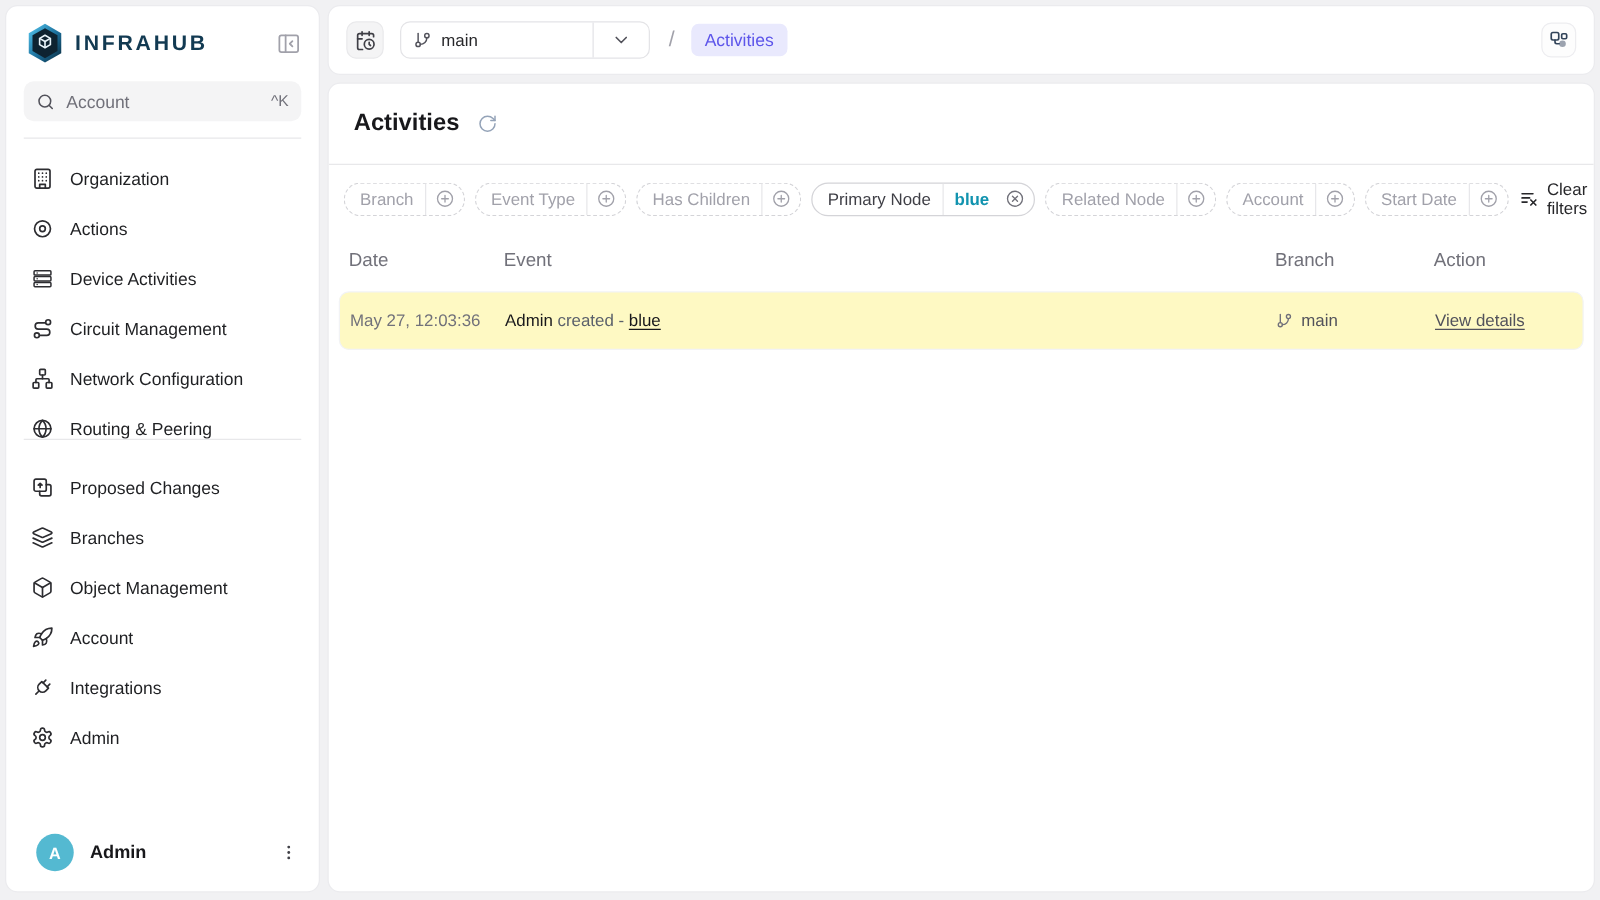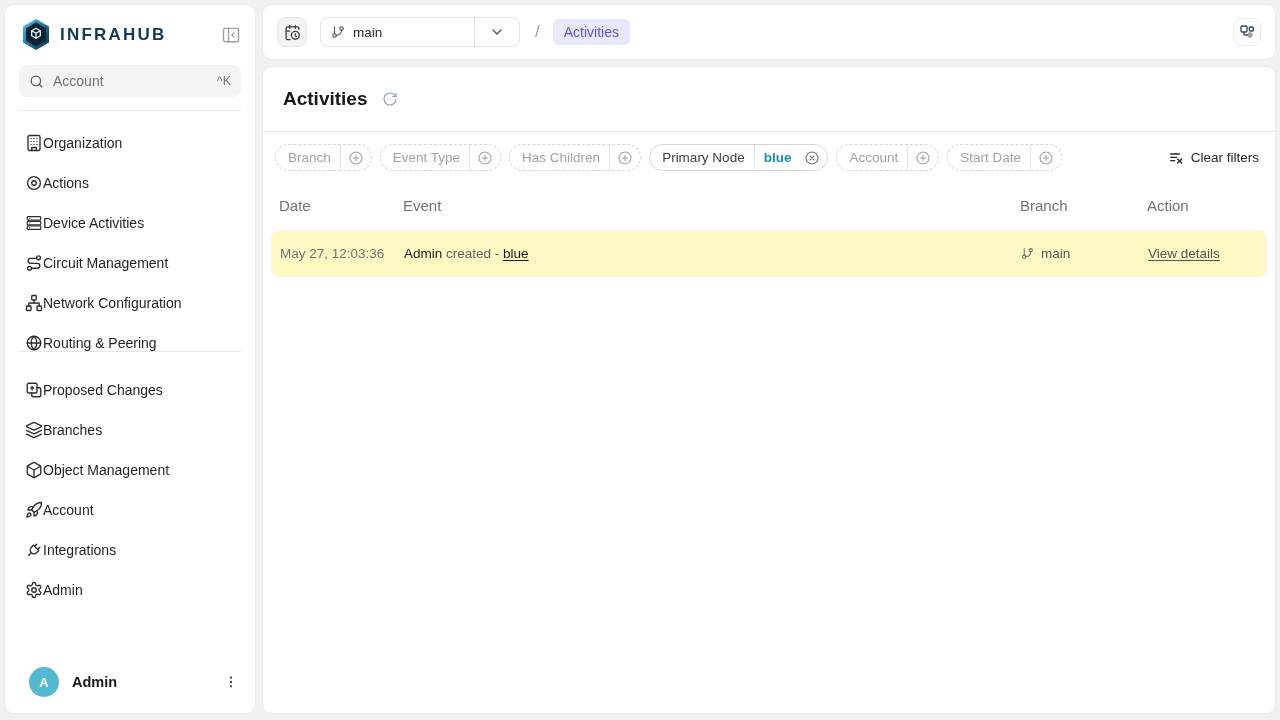--- a/index.html
+++ b/index.html
@@ -14,21 +14,21 @@
   .brand { font-size:17px; font-weight:800; letter-spacing:2.2px; color:#123a52; margin-left:9px; flex:0 0 auto; }
   .collapse-btn { margin-left:auto; background:none; border:none; color:#a1a1aa; cursor:pointer; padding:2px; }
   .search-box { margin:4px 14px 0; height:32px; background:#f4f4f5; border-radius:8px; display:flex; align-items:center; padding:0 10px; cursor:text; }
   .search-box .ph { color:#71717a; font-size:14px; margin-left:9px; }
   .search-box .sc { margin-left:auto; color:#71717a; font-size:12.5px; }
   .sb-divider { height:1px; background:#e8e8ea; margin:13px 14px 0; }
   .nav-scroll { height:240px; overflow:hidden; padding:12px 8px 0; flex:0 0 auto; }
   .nav-static { padding:18px 8px 0; }
   .nav-item { display:flex; align-items:center; height:40px; padding:0 12px; border-radius:8px; cursor:pointer; color:#1f2023; }
   .nav-item .nicon { color:#2d2d31; flex:0 0 18px; }
-  .nav-item .nlabel { font-size:14px; }
+  .nav-item .nlabel { margin-left:13px; font-size:14px; }
   .user-row { margin-top:auto; display:flex; align-items:center; padding:12px 14px 16px 24px; }
   .avatar { width:30px; height:30px; border-radius:50%; background:#54b9d1; color:#fff; font-size:13px; font-weight:700; display:flex; align-items:center; justify-content:center; }
   .user-name { margin-left:13px; font-size:14.5px; font-weight:600; color:#18181b; }
   .kebab-btn { margin-left:auto; background:none; border:none; color:#3f3f46; cursor:pointer; padding:2px; }
 
   
   .topbar { left:262px; top:4px; right:4px; height:56px; display:flex; align-items:center; padding:0 14px; }
   .cal-btn { width:30px; height:30px; border-radius:8px; background:#f4f4f5; border:1px solid #e9e9eb; display:flex; align-items:center; justify-content:center; color:#3f3f46; cursor:pointer; }
   .branch-select { margin-left:13px; width:200px; height:30px; border:1px solid #e4e4e7; border-radius:8px; display:flex; align-items:center; background:#fff; cursor:pointer; font-size:13.5px; color:#27272a; }
   .branch-select .bmain { display:flex; align-items:center; gap:8px; padding:0 10px; flex:1; color:#27272a; }
@@ -358,20 +358,30 @@
       <span class="csep"></span>
       <span class="val">blue</span>
       <span class="cico">
         <svg width="16" height="16" viewBox="0 0 24 24" fill="none" stroke="currentColor" stroke-width="1.6" stroke-linecap="round">
             <circle cx="12" cy="12" r="9"></circle>
             <path d="m9 9 6 6M15 9l-6 6"></path>
           </svg>
       </span>
     </button>
     <button class="chip">
+      <span class="lbl">Related Node</span>
+      <span class="csep"></span>
+      <span class="cico">
+        <svg width="16" height="16" viewBox="0 0 24 24" fill="none" stroke="currentColor" stroke-width="1.6" stroke-linecap="round">
+            <circle cx="12" cy="12" r="9"></circle>
+            <path d="M8 12h8M12 8v8"></path>
+          </svg>
+      </span>
+    </button>
+    <button class="chip">
       <span class="lbl">Account</span>
       <span class="csep"></span>
       <span class="cico">
         <svg width="16" height="16" viewBox="0 0 24 24" fill="none" stroke="currentColor" stroke-width="1.6" stroke-linecap="round">
             <circle cx="12" cy="12" r="9"></circle>
             <path d="M8 12h8M12 8v8"></path>
           </svg>
       </span>
     </button>
     <button class="chip">

